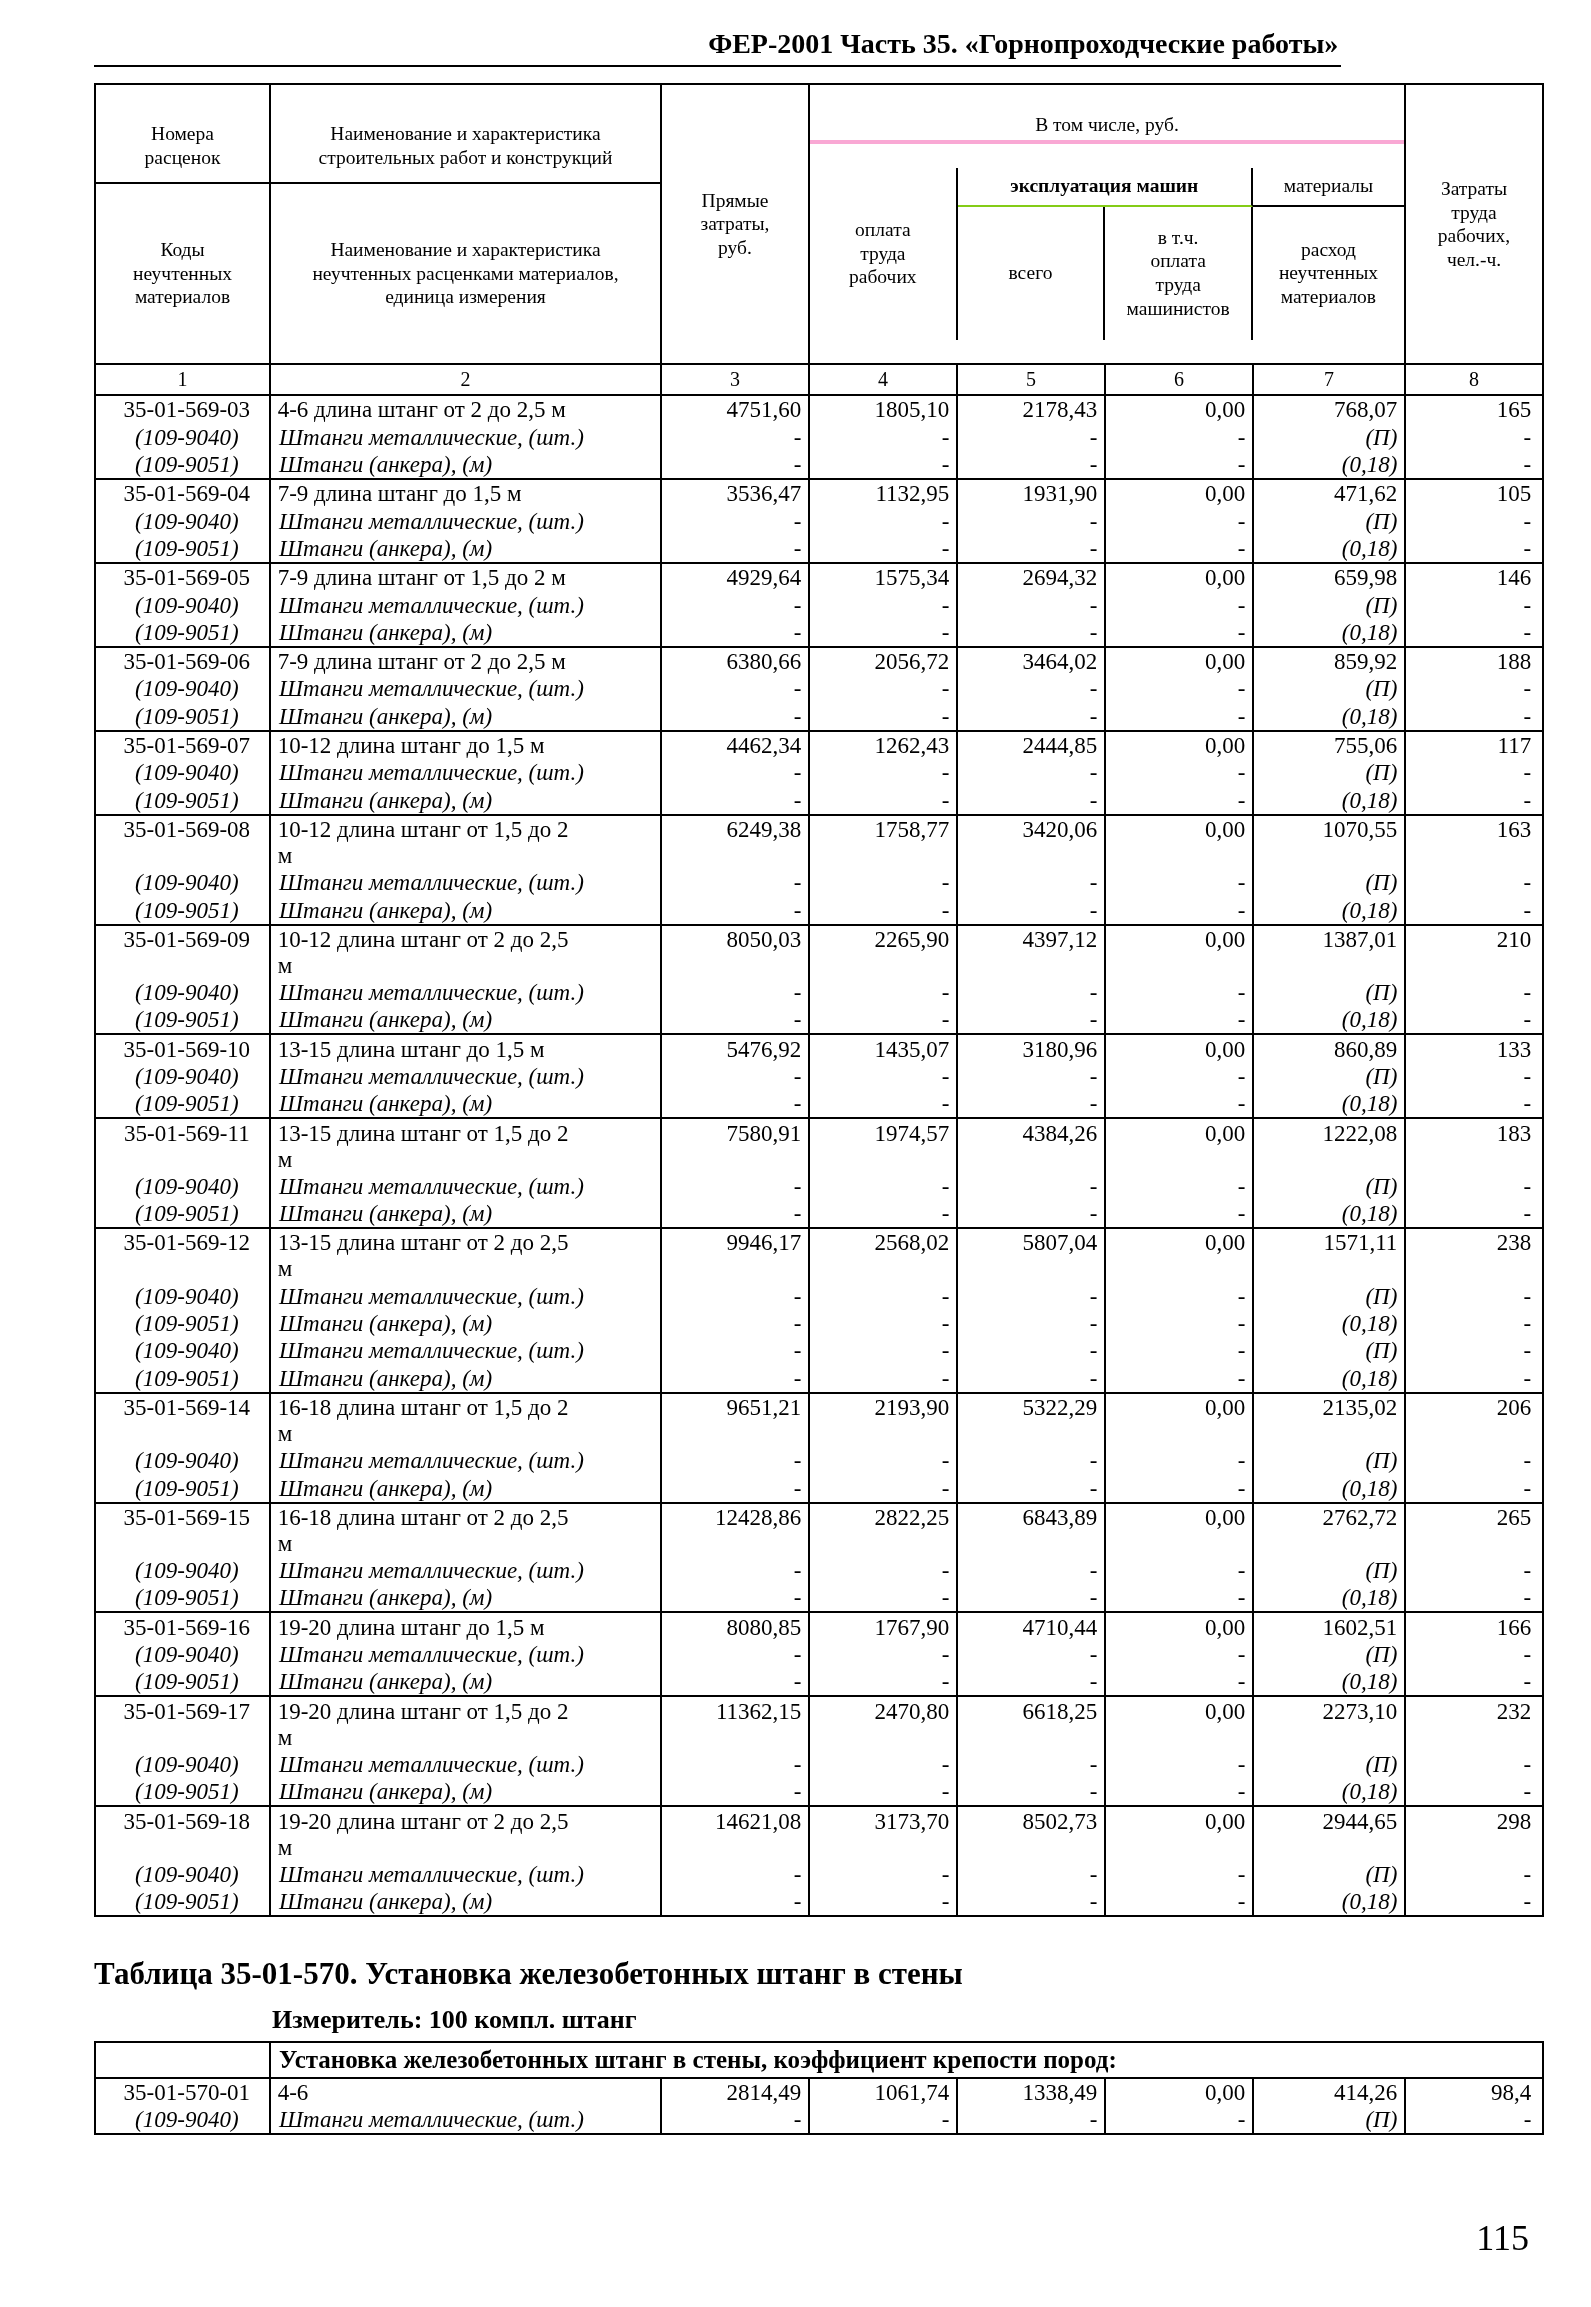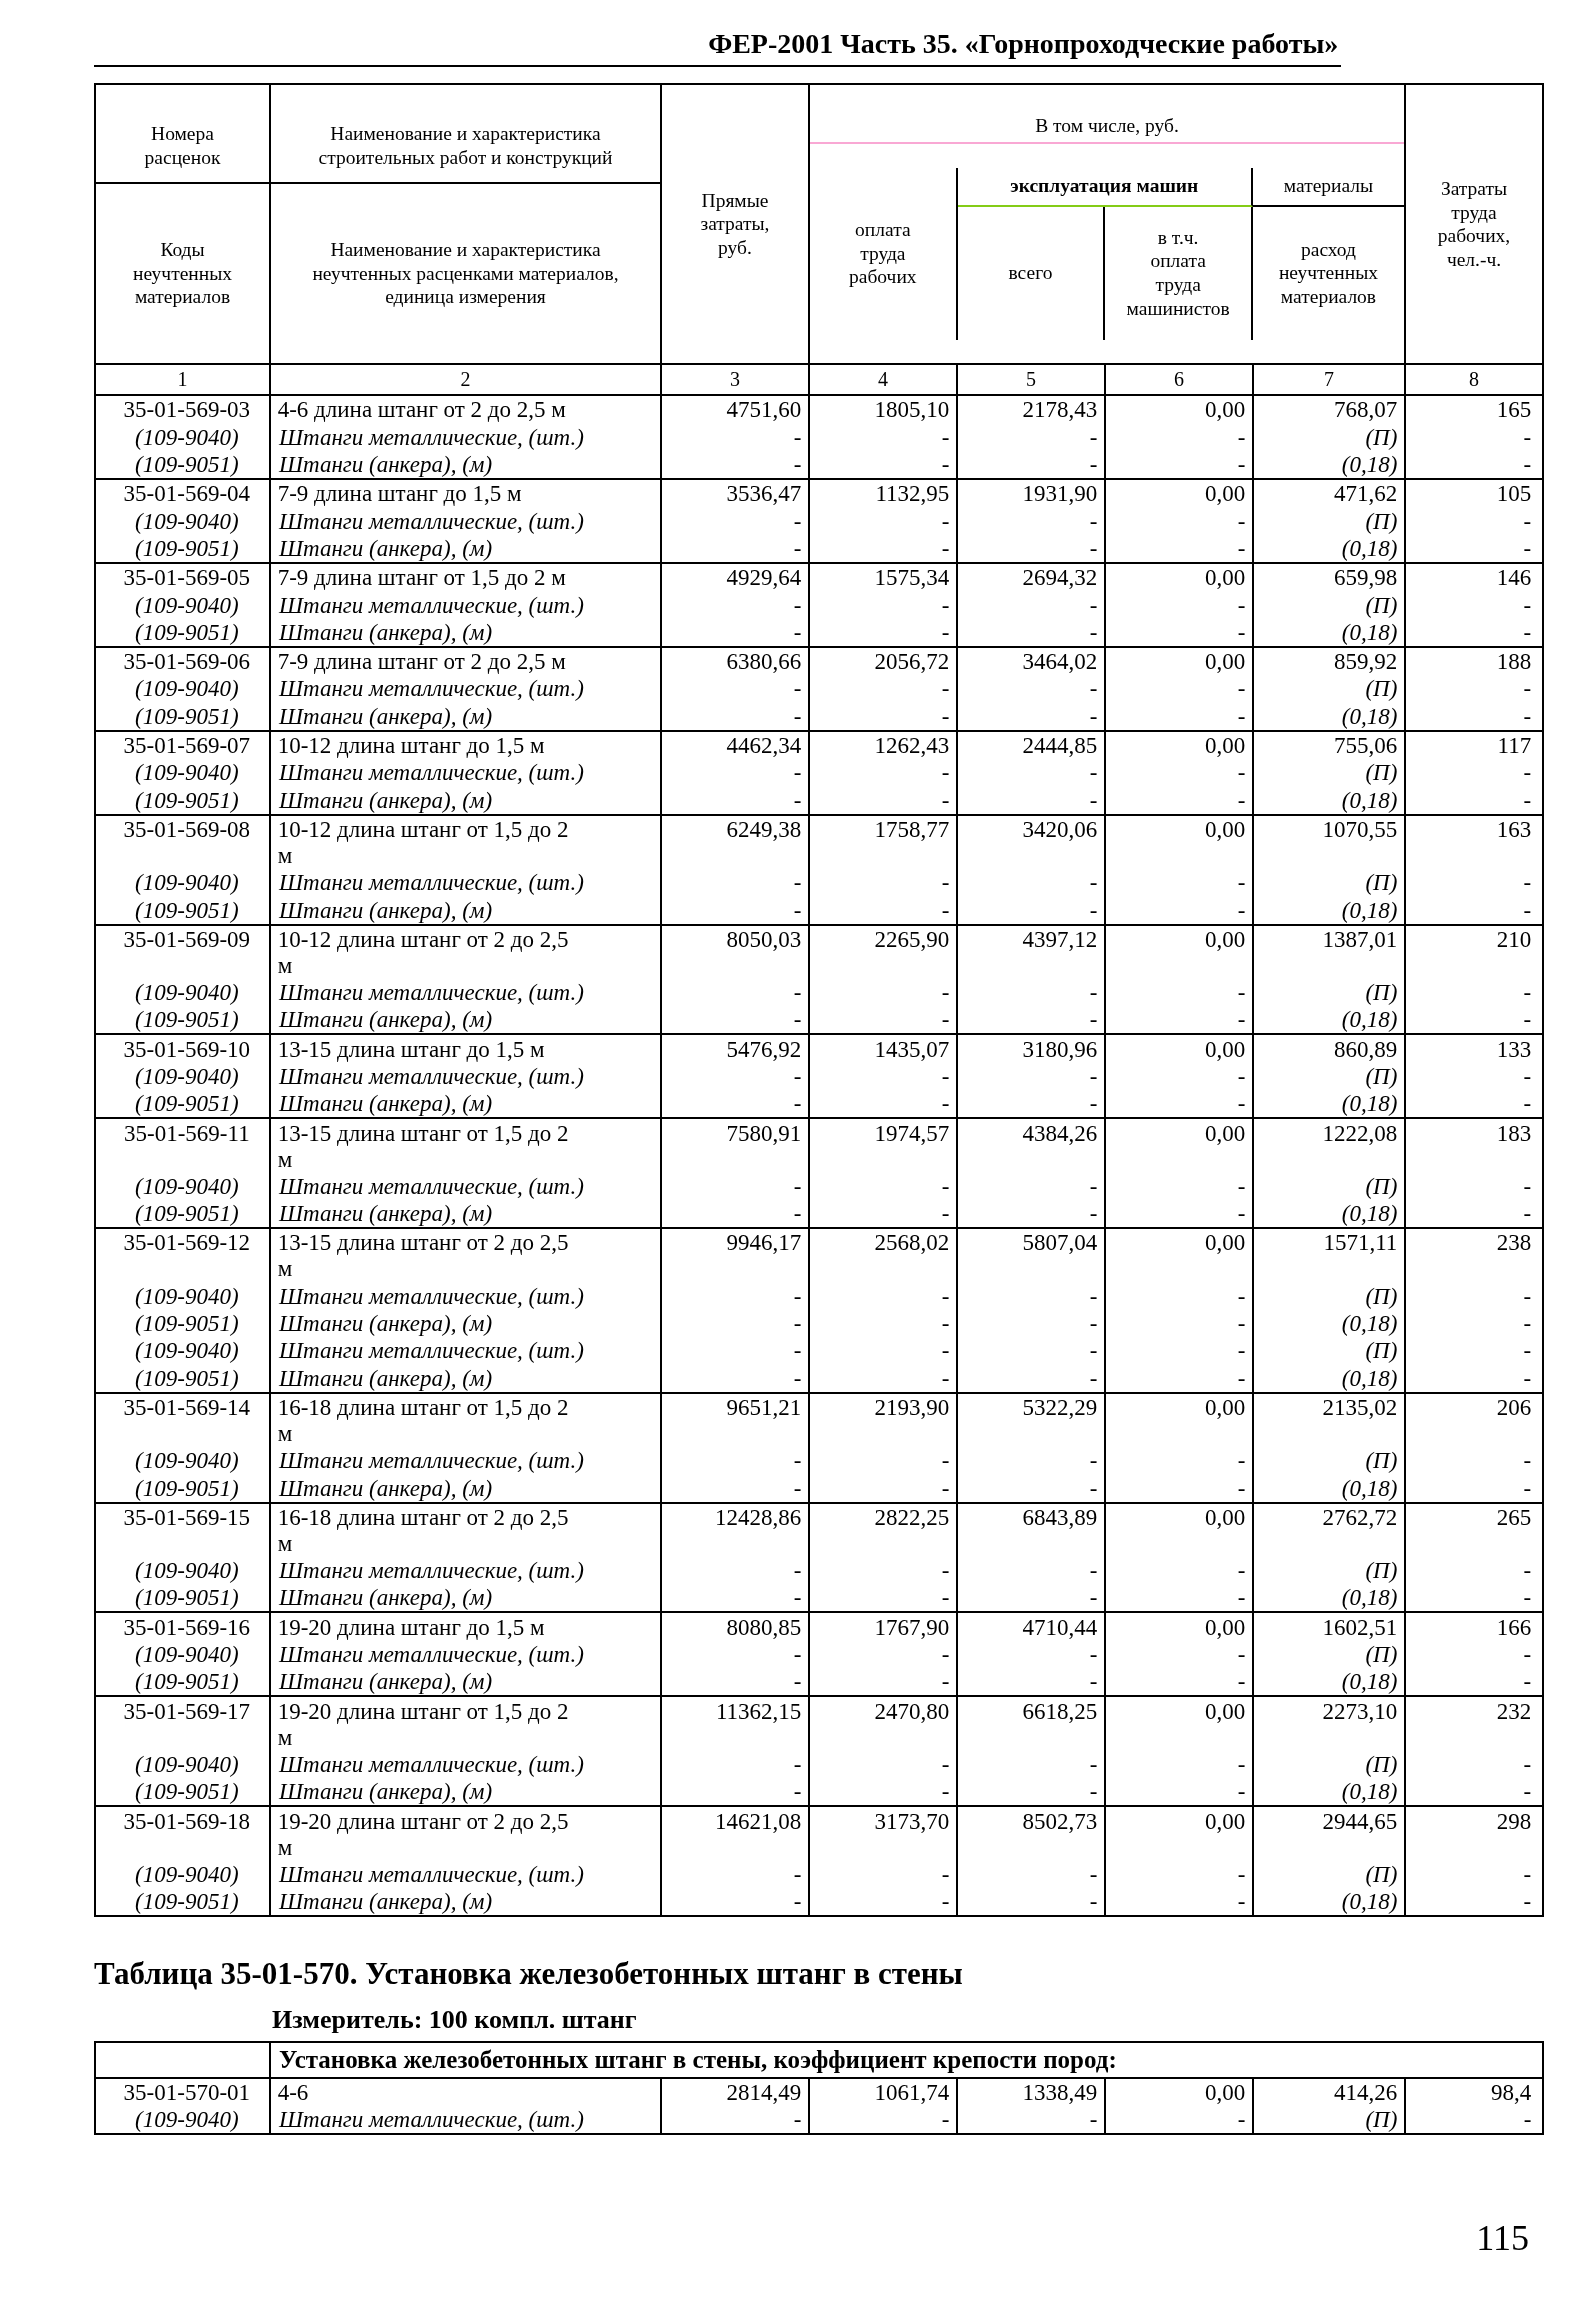--- a/index.html
+++ b/index.html
@@ -51,21 +51,21 @@
     white-space:pre-line;
   }
   .h-bottom {
     height:131px;
     display:flex; align-items:center; justify-content:center;
     white-space:pre-line;
   }
   .incl-cell { padding:0; vertical-align:top; }
   .incl-top {
     height:35px;
-    border-bottom:2px solid #f9a8d4;
+    border-bottom:4px solid #f9a8d4;
     display:flex; align-items:center; justify-content:center;
   }
   .incl-grid {
     display:grid;
     grid-template-columns:220fr 220fr 220fr 225fr;
     grid-template-rows:39px 1fr;
     height:172px;
   }
   .ig { display:flex; align-items:center; justify-content:center; white-space:pre-line; text-align:center; }
   .ig-c4  { grid-column:1; grid-row:1/3; border-right:2px solid #000; }

